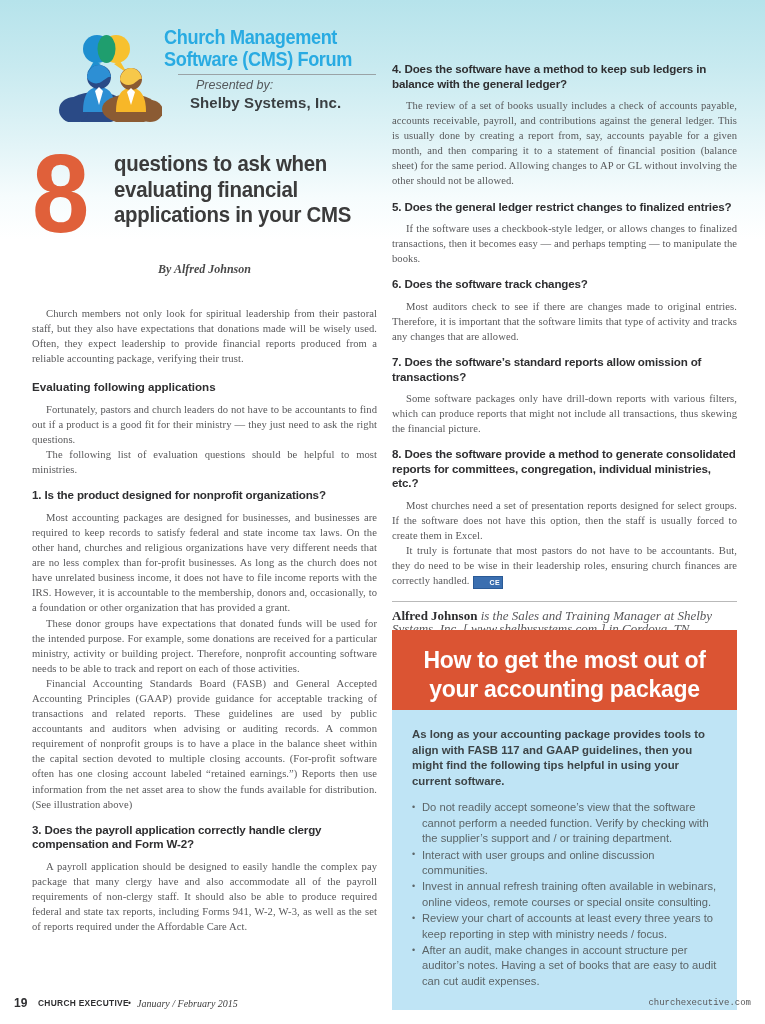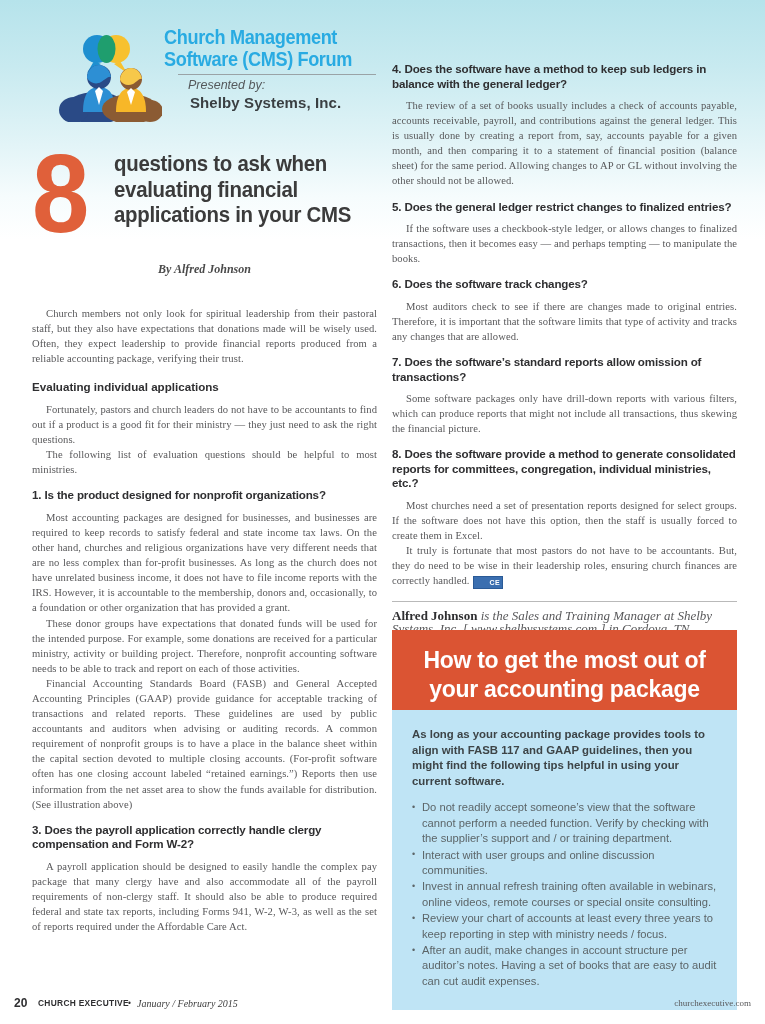--- a/index.html
+++ b/index.html
@@ -62,21 +62,21 @@
     width: 198px;
     height: 1px;
     background: #9aa3a6;
     margin: 4px 0 3px 14px;
   }
   .presented-by {
     font-family: "Liberation Sans", sans-serif;
     font-style: italic;
     font-size: 12.5px;
     color: #55595c;
-    margin-left: 24px;
+    margin-left: 32px;
     line-height: 15px;
   }
   .shelby {
     font-family: "Liberation Sans", sans-serif;
     font-weight: bold;
     font-size: 15px;
     color: #3a3f42;
     margin-left: 26px;
     line-height: 19px;
     letter-spacing: 0.1px;
@@ -286,21 +286,21 @@
     position: absolute;
     left: 137px; top: 2px;
     font-family: "Liberation Serif", serif;
     font-style: italic;
     font-size: 10px;
     color: #3c3c3c;
   }
   .footer-url {
     position: absolute;
     right: 14px; top: 2px;
-    font-family: Liberation Serif, serif;
+    font-family: Liberation Mono, monospace;
     font-size: 9px;
     color: #58585a;
   }
 </style>
 </head>
 <body>
 
 <div class="bg-gradient"></div>
 
 <div class="page">
@@ -341,21 +341,21 @@
 
   <div class="headline-wrap">
     <div class="big-number">8</div>
     <div class="headline">questions to ask when evaluating financial applications in your CMS</div>
   </div>
   <div class="byline">By Alfred Johnson</div>
 
   <div class="col col-left">
     <p class="body">Church members not only look for spiritual leadership from their pastoral staff, but they also have expectations that donations made will be wisely used. Often, they expect leadership to provide financial reports produced from a reliable accounting package, verifying their trust.</p>
 
-    <h3 class="subhead">Evaluating individual applications</h3>
+    <h3 class="subhead">Evaluating following applications</h3>
     <p class="body">Fortunately, pastors and church leaders do not have to be accountants to find out if a product is a good fit for their ministry — they just need to ask the right questions.</p>
     <p class="body cont" style="text-indent:14px">The following list of evaluation questions should be helpful to most ministries.</p>
 
     <h3 class="qhead">1. Is the product designed for nonprofit organizations?</h3>
     <p class="body">Most accounting packages are designed for businesses, and businesses are required to keep records to satisfy federal and state income tax laws. On the other hand, churches and religious organizations have very different needs that are no less complex than for-profit businesses. As long as the church does not have unrelated business income, it does not have to file income reports with the IRS. However, it is accountable to the membership, donors and, occasionally, to a foundation or other organization that has provided a grant.</p>
     <p class="body">These donor groups have expectations that donated funds will be used for the intended purpose. For example, some donations are received for a particular ministry, activity or building project. Therefore, nonprofit accounting software needs to be able to track and report on each of those activities.</p>
 
     <p class="body">Financial Accounting Standards Board (FASB) and General Accepted Accounting Principles (GAAP) provide guidance for acceptable tracking of transactions and related reports. These guidelines are used by public accountants and auditors when advising or auditing records. A common requirement of nonprofit groups is to have a place in the balance sheet within the capital section devoted to multiple closing accounts. (For-profit software often has one closing account labeled “retained earnings.”) Reports then use information from the net asset area to show the funds available for distribution. (See illustration above)</p>
 
     <h3 class="qhead">3. Does the payroll application correctly handle clergy compensation and Form W-2?</h3>
@@ -391,20 +391,20 @@
         <li>Do not readily accept someone’s view that the software cannot perform a needed function. Verify by checking with the supplier’s support and / or training department.</li>
         <li>Interact with user groups and online discussion communities.</li>
         <li>Invest in annual refresh training often available in webinars, online videos, remote courses or special onsite consulting.</li>
         <li>Review your chart of accounts at least every three years to keep reporting in step with ministry needs / focus.</li>
         <li>After an audit, make changes in account structure per auditor’s notes. Having a set of books that are easy to audit can cut audit expenses.</li>
       </ul>
     </div>
   </div>
 
   <div class="footer">
-    <span class="folio">20</span>
+    <span class="folio">19</span>
     <span class="footer-mag">CHURCH EXECUTIVE</span>
     <span class="footer-sep">•</span>
     <span class="footer-date">January / February 2015</span>
     <span class="footer-url">churchexecutive.com</span>
   </div>
 
 </div>
 
 </body></html>

